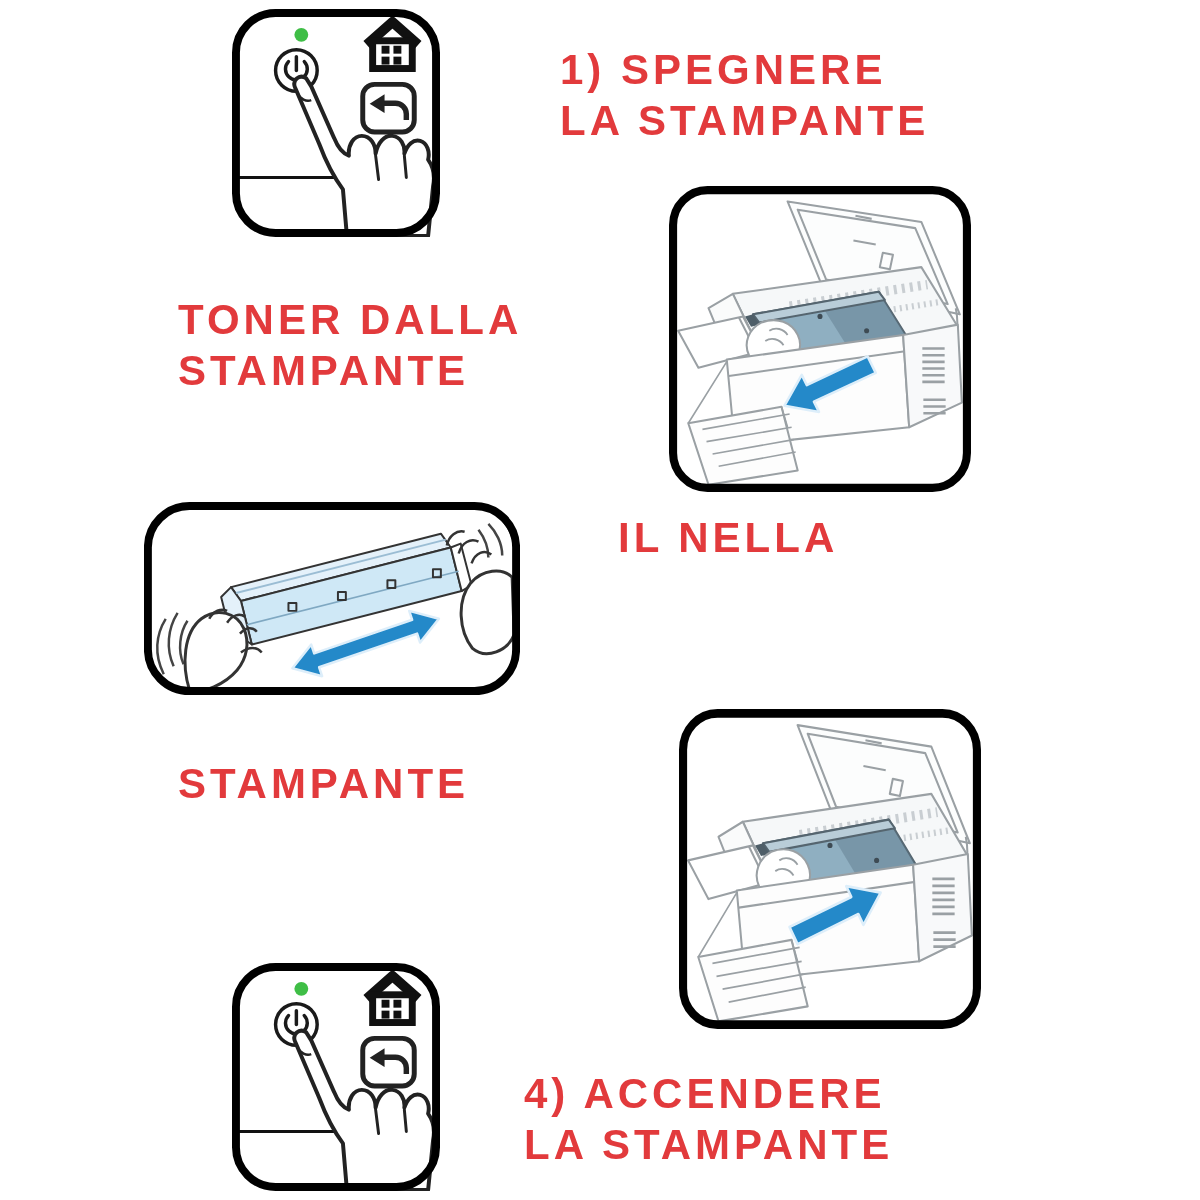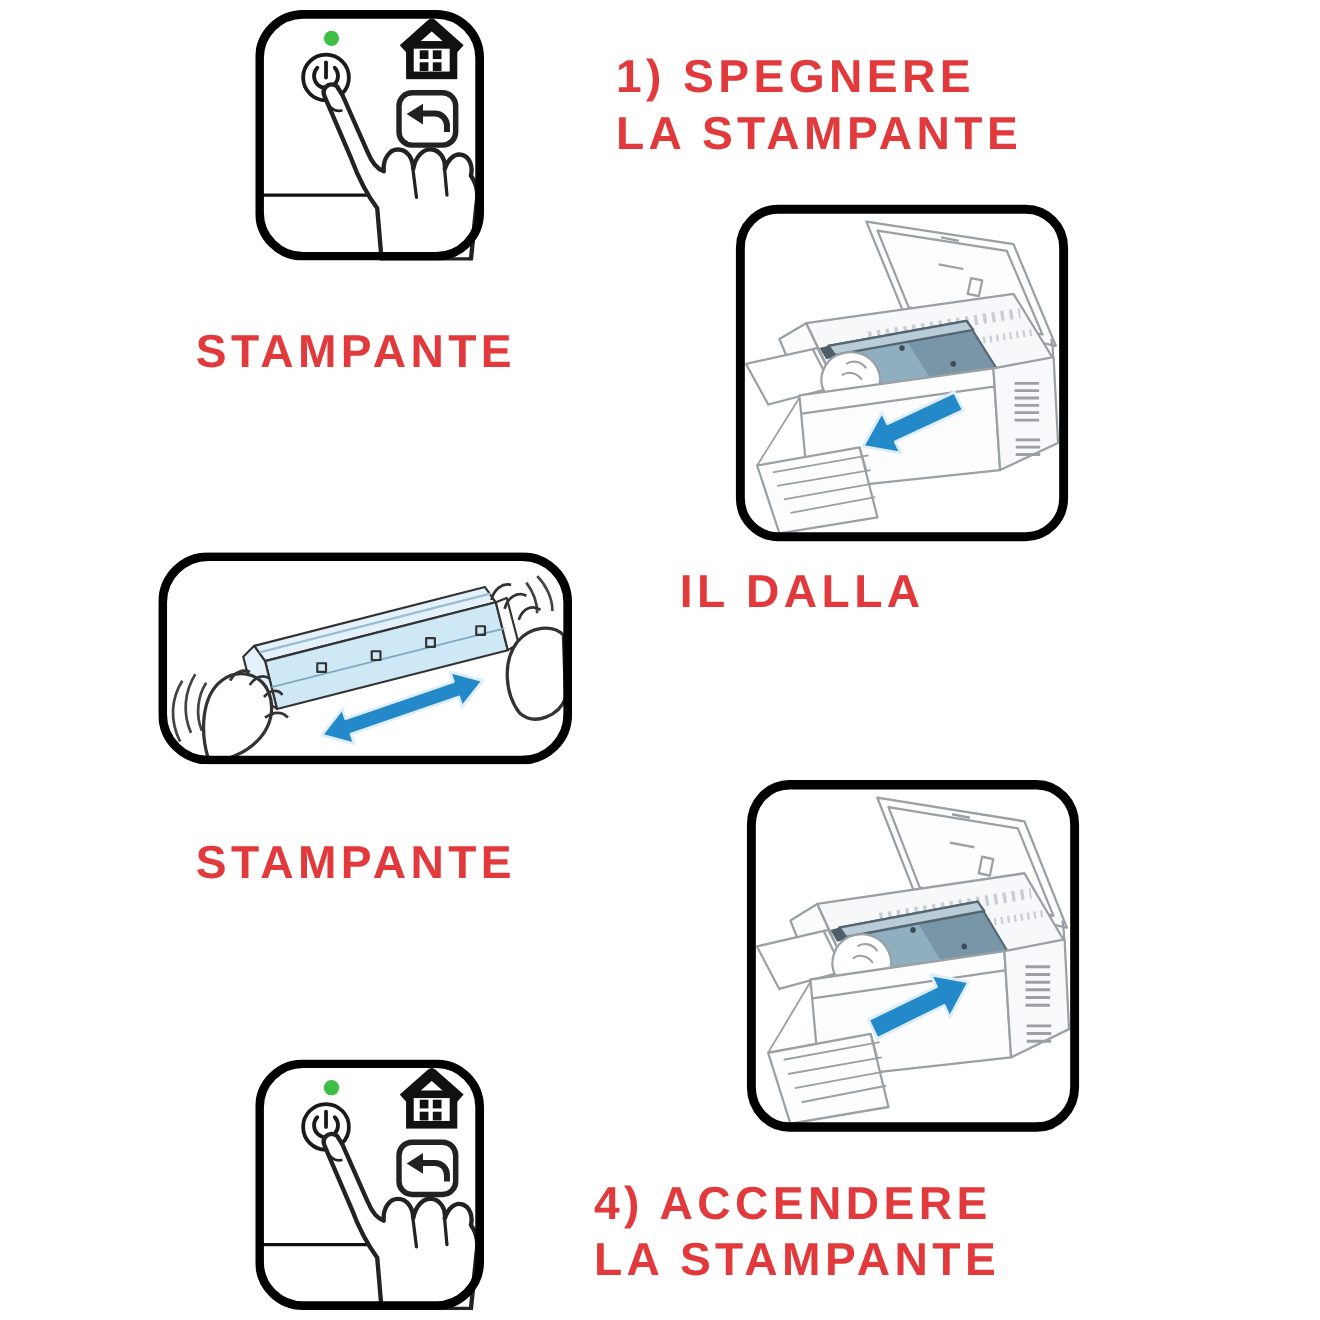--- a/index.html
+++ b/index.html
@@ -152,49 +152,50 @@
 
   <figure class="illus" style="left:668px;top:185px;width:304px;height:308px">
     <svg viewBox="0 0 300 300" preserveAspectRatio="none">
       <use href="#sym-printer-core"></use>
       <path class="blue-arrow" d="M115,215 L132,185 L137,195 L197,167 L205,183 L144,211 L149,221 Z"></path>
       <rect class="frame" x="5" y="5" width="290" height="290" rx="34"></rect>
     </svg>
   </figure>
 
   <div class="step" style="left:178px;top:294px">
+    <div>TONER DALLA</div>
     <div>STAMPANTE</div>
   </div>
 
   <figure class="illus" style="left:142px;top:502px;width:380px;height:193px">
     <svg viewBox="0 0 380 195">
         <use href="#sym-shake"></use>
       </svg>
   </figure>
 
   <div class="step" style="left:618px;top:512px">
-    <div>IL DALLA</div>
+    <div>IL NELLA</div>
   </div>
 
   <div class="step" style="left:178px;top:758px">
     <div>STAMPANTE</div>
   </div>
 
   <figure class="illus" style="left:678px;top:708px;width:304px;height:322px">
     <svg viewBox="0 0 300 300" preserveAspectRatio="none">
       <use href="#sym-printer-core"></use>
       <path class="blue-arrow" d="M200,172 L183,202 L178,192 L118,220 L110,204 L171,176 L166,166 Z"></path>
       <rect class="frame" x="5" y="5" width="290" height="290" rx="34"></rect>
     </svg>
   </figure>
 
   <figure class="illus" style="left:232px;top:962px;width:208px;height:230px">
     <svg viewBox="0 0 210 230">
         <use href="#sym-power-panel"></use>
       </svg>
   </figure>
 
-  <div class="step" style="left:540px;top:1068px">
+  <div class="step" style="left:524px;top:1068px">
     <div>4) ACCENDERE</div>
     <div>LA STAMPANTE</div>
   </div>
 
 </div>
 
 </body></html>

